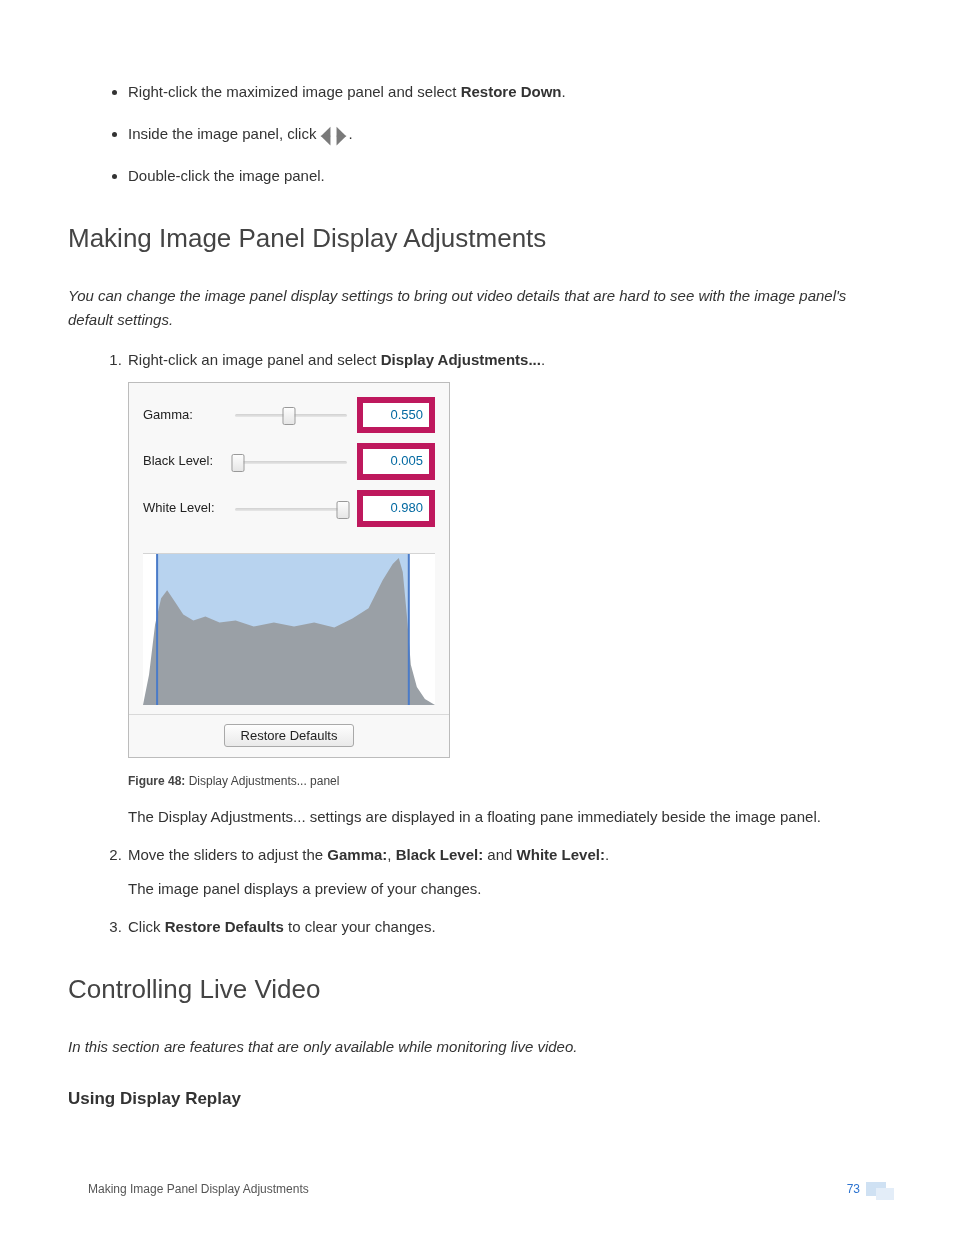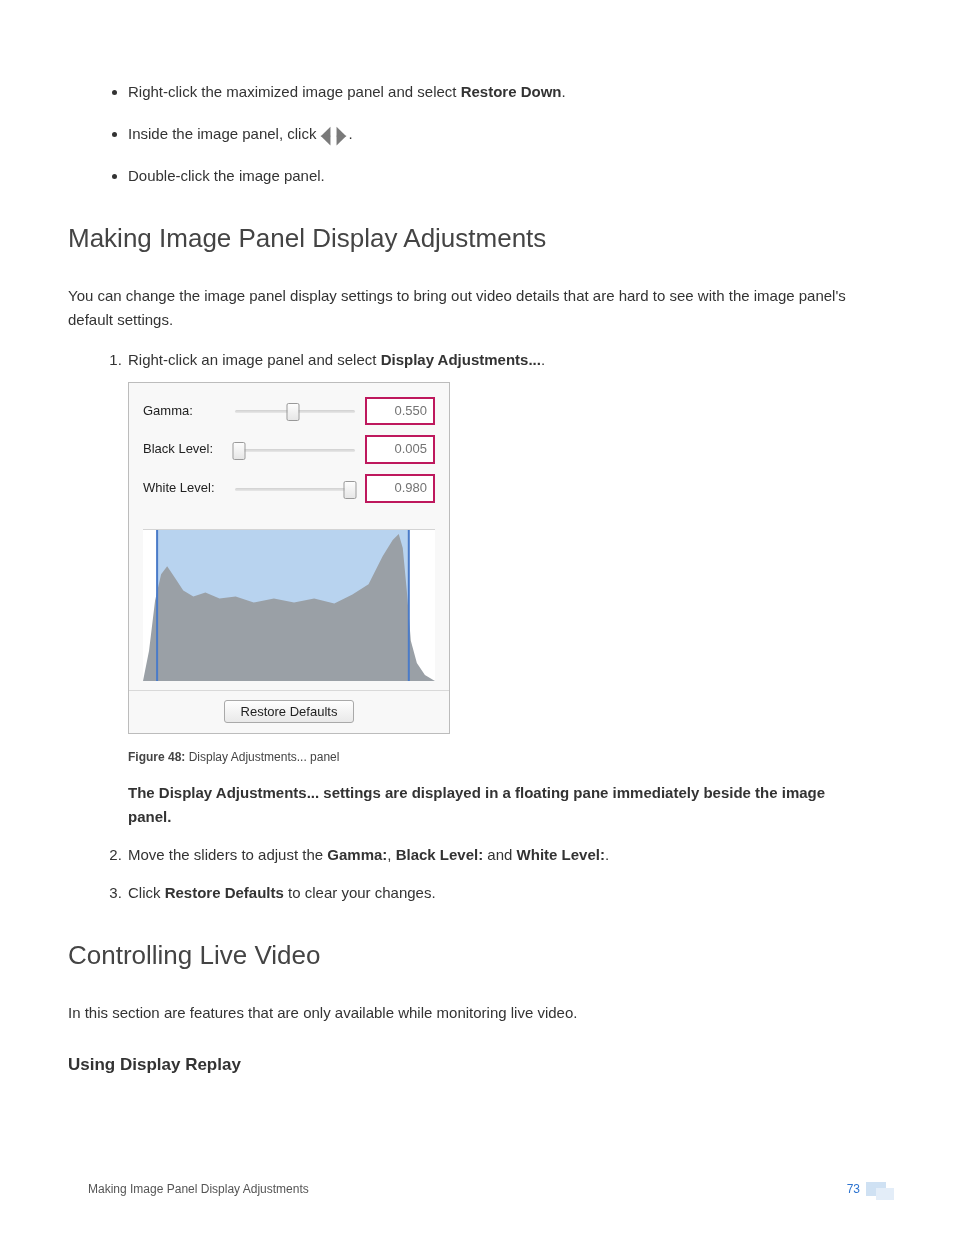--- a/index.html
+++ b/index.html
@@ -27,32 +27,32 @@
     margin-bottom: 18px;
   }
   h1.section {
     font-size: 26px;
     font-weight: 400;
     color: #444;
     margin: 30px 0 24px 0;
   }
   p.body {
     margin: 0 0 16px 0;
+    font-style: italic;
   }
   ol.steps {
     padding-left: 58px;
     margin: 0 0 20px 0;
   }
   ol.steps > li {
     margin-bottom: 14px;
     padding-left: 2px;
   }
   .sub {
     margin-top: 10px;
-    font-weight: bold;
   }
   strong { font-weight: 700; }
   
   .minimize-icon {
     display: inline-block;
     width: 28px;
     vertical-align: middle;
     text-align: center;
     line-height: 0.7;
     color: #7a7a7a;
@@ -97,24 +97,24 @@
     background: linear-gradient(#fdfdfd,#e6e6e6);
     border: 1px solid #999;
     border-radius: 2px;
     transform: translateX(-50%);
   }
   .da-val {
     width: 54px;
     margin-left: 10px;
     font-size: 13px;
     background: #fff;
-    border: 2px solid #be185d;
+    border: 6px solid #be185d;
     padding: 2px 6px;
     text-align: right;
-    color: #737373;
+    color: #0369a1;
   }
   .da-hist {
     margin: 6px 14px 10px 14px;
     height: 150px;
     background: #fff;
     border-top: 1px solid #d4d4d4;
     position: relative;
   }
   .da-hist svg { position:absolute; inset:0; }
   .da-bottom {
@@ -236,20 +236,21 @@
 
       <div class="fig-caption">
         <strong>Figure 48:</strong><span> Display Adjustments... panel</span>
       </div>
 
       <div class="sub">The Display Adjustments... settings are displayed in a floating pane immediately beside the image panel.</div>
     </li>
 
     <li>
       <span>Move the sliders to adjust the </span><strong>Gamma:</strong><span>, </span><strong>Black Level:</strong><span> and </span><strong>White Level:</strong><span>.</span>
+      <div class="sub">The image panel displays a preview of your changes.</div>
     </li>
 
     <li>
       <span>Click </span><strong>Restore Defaults</strong><span> to clear your changes.</span>
     </li>
   </ol>
 
   <h1 class="section">Controlling Live Video</h1>
   <p class="body">In this section are features that are only available while monitoring live video.</p>
 

